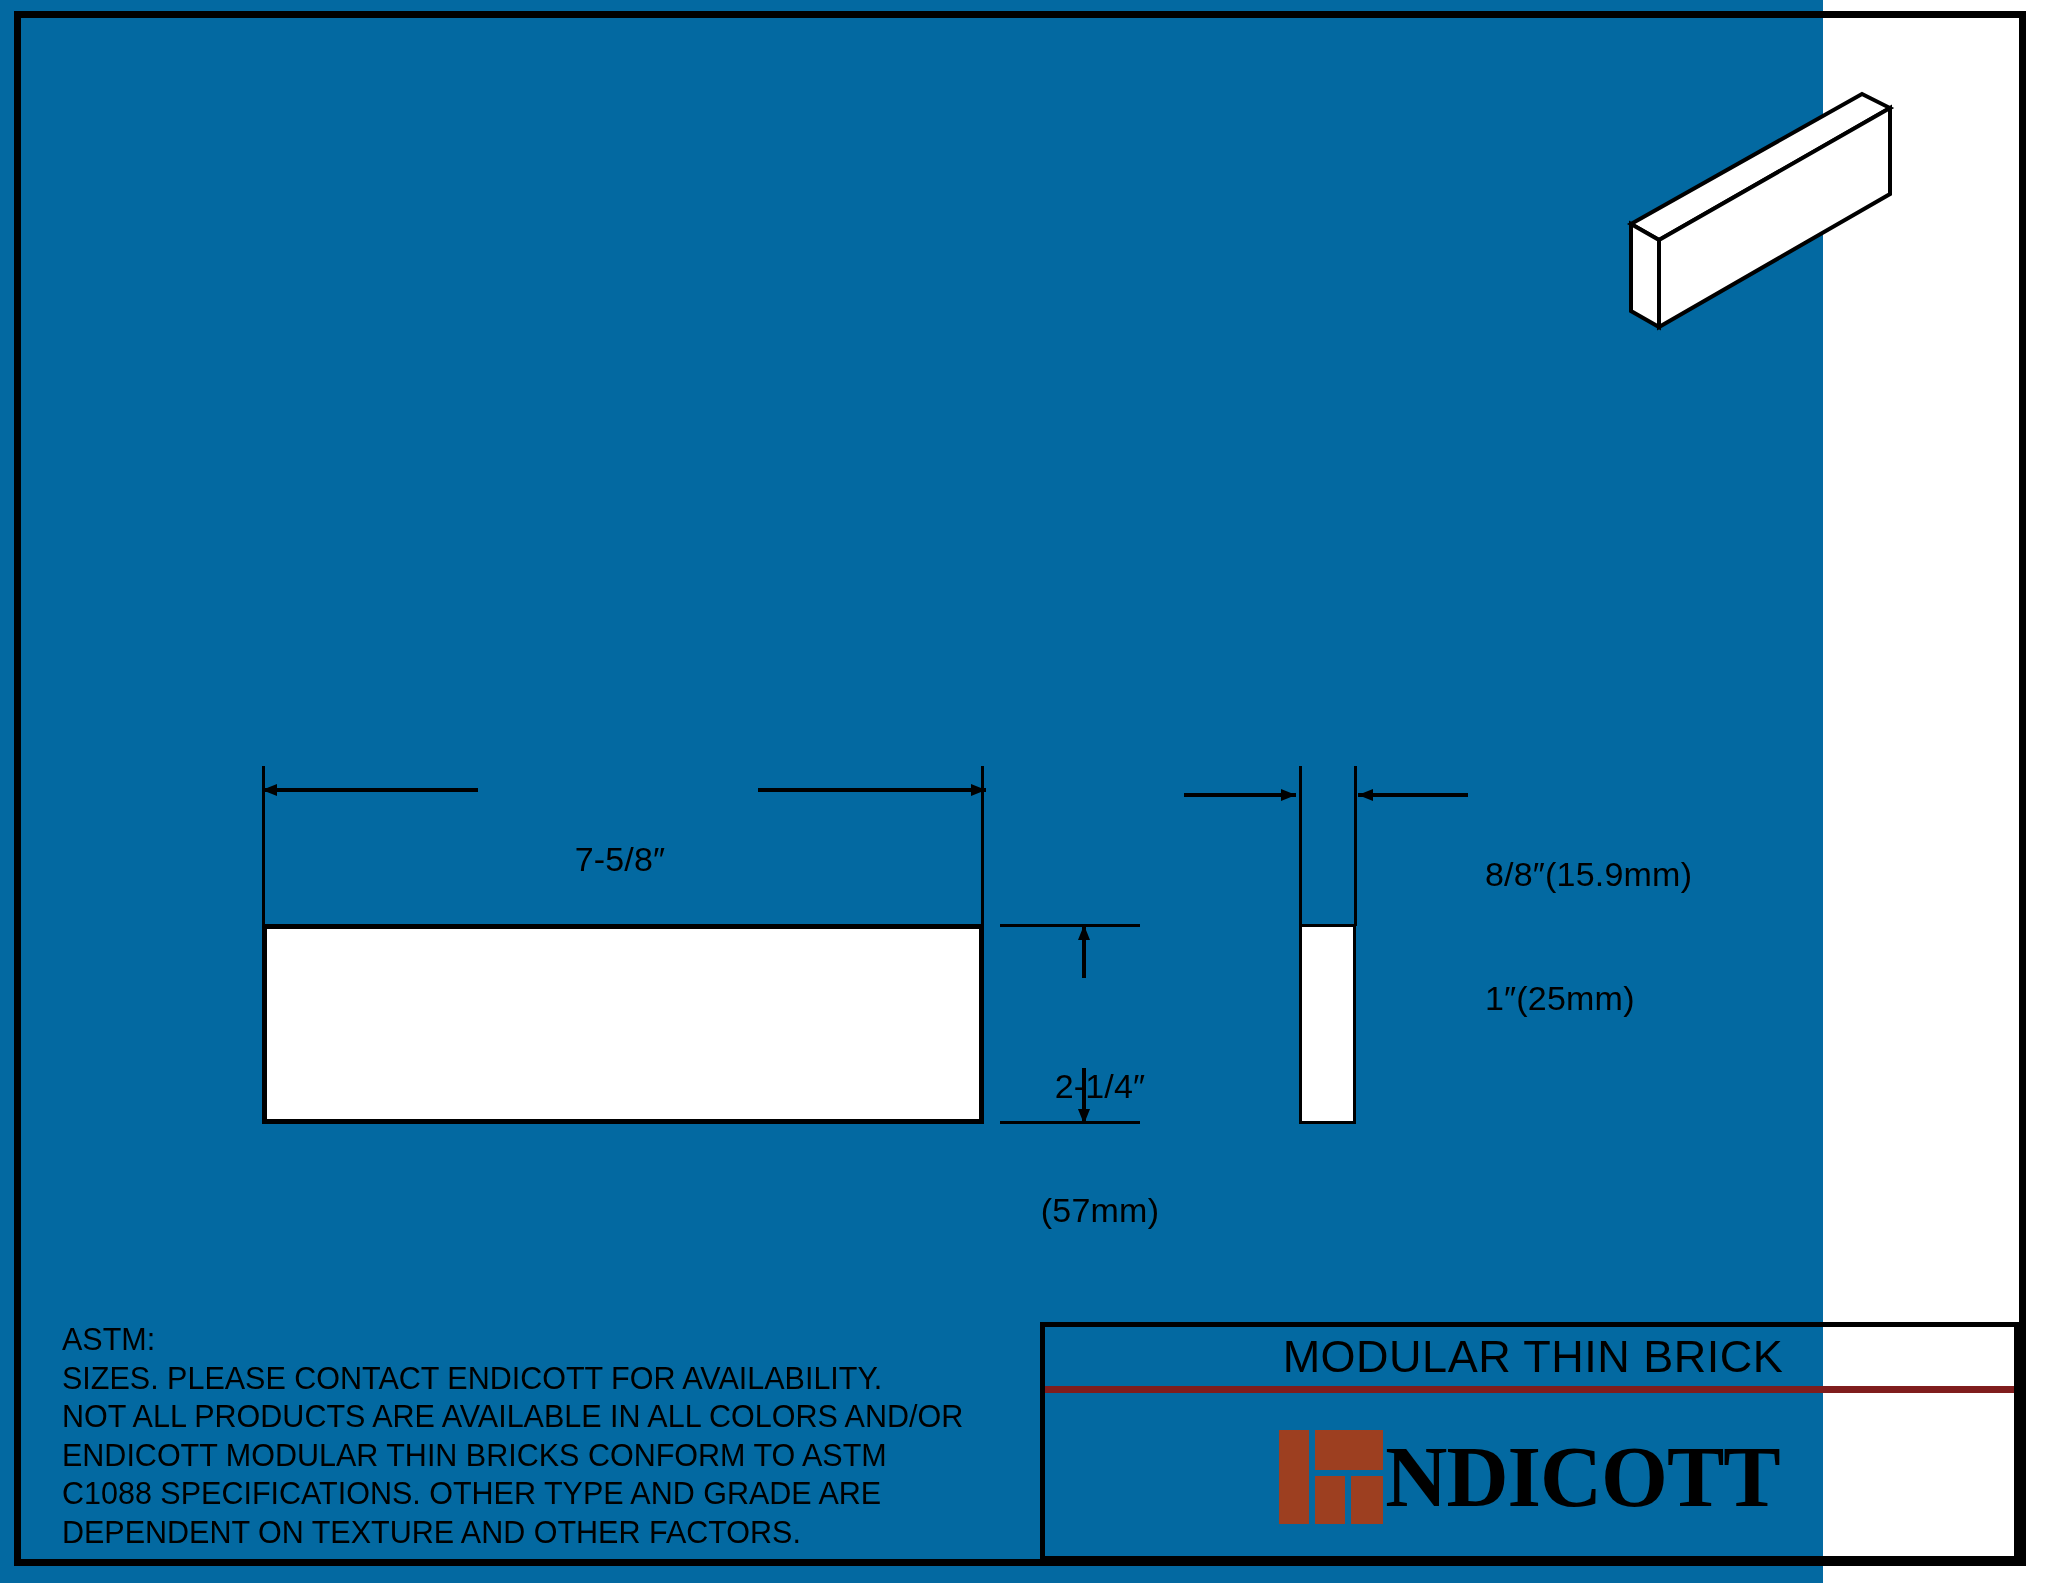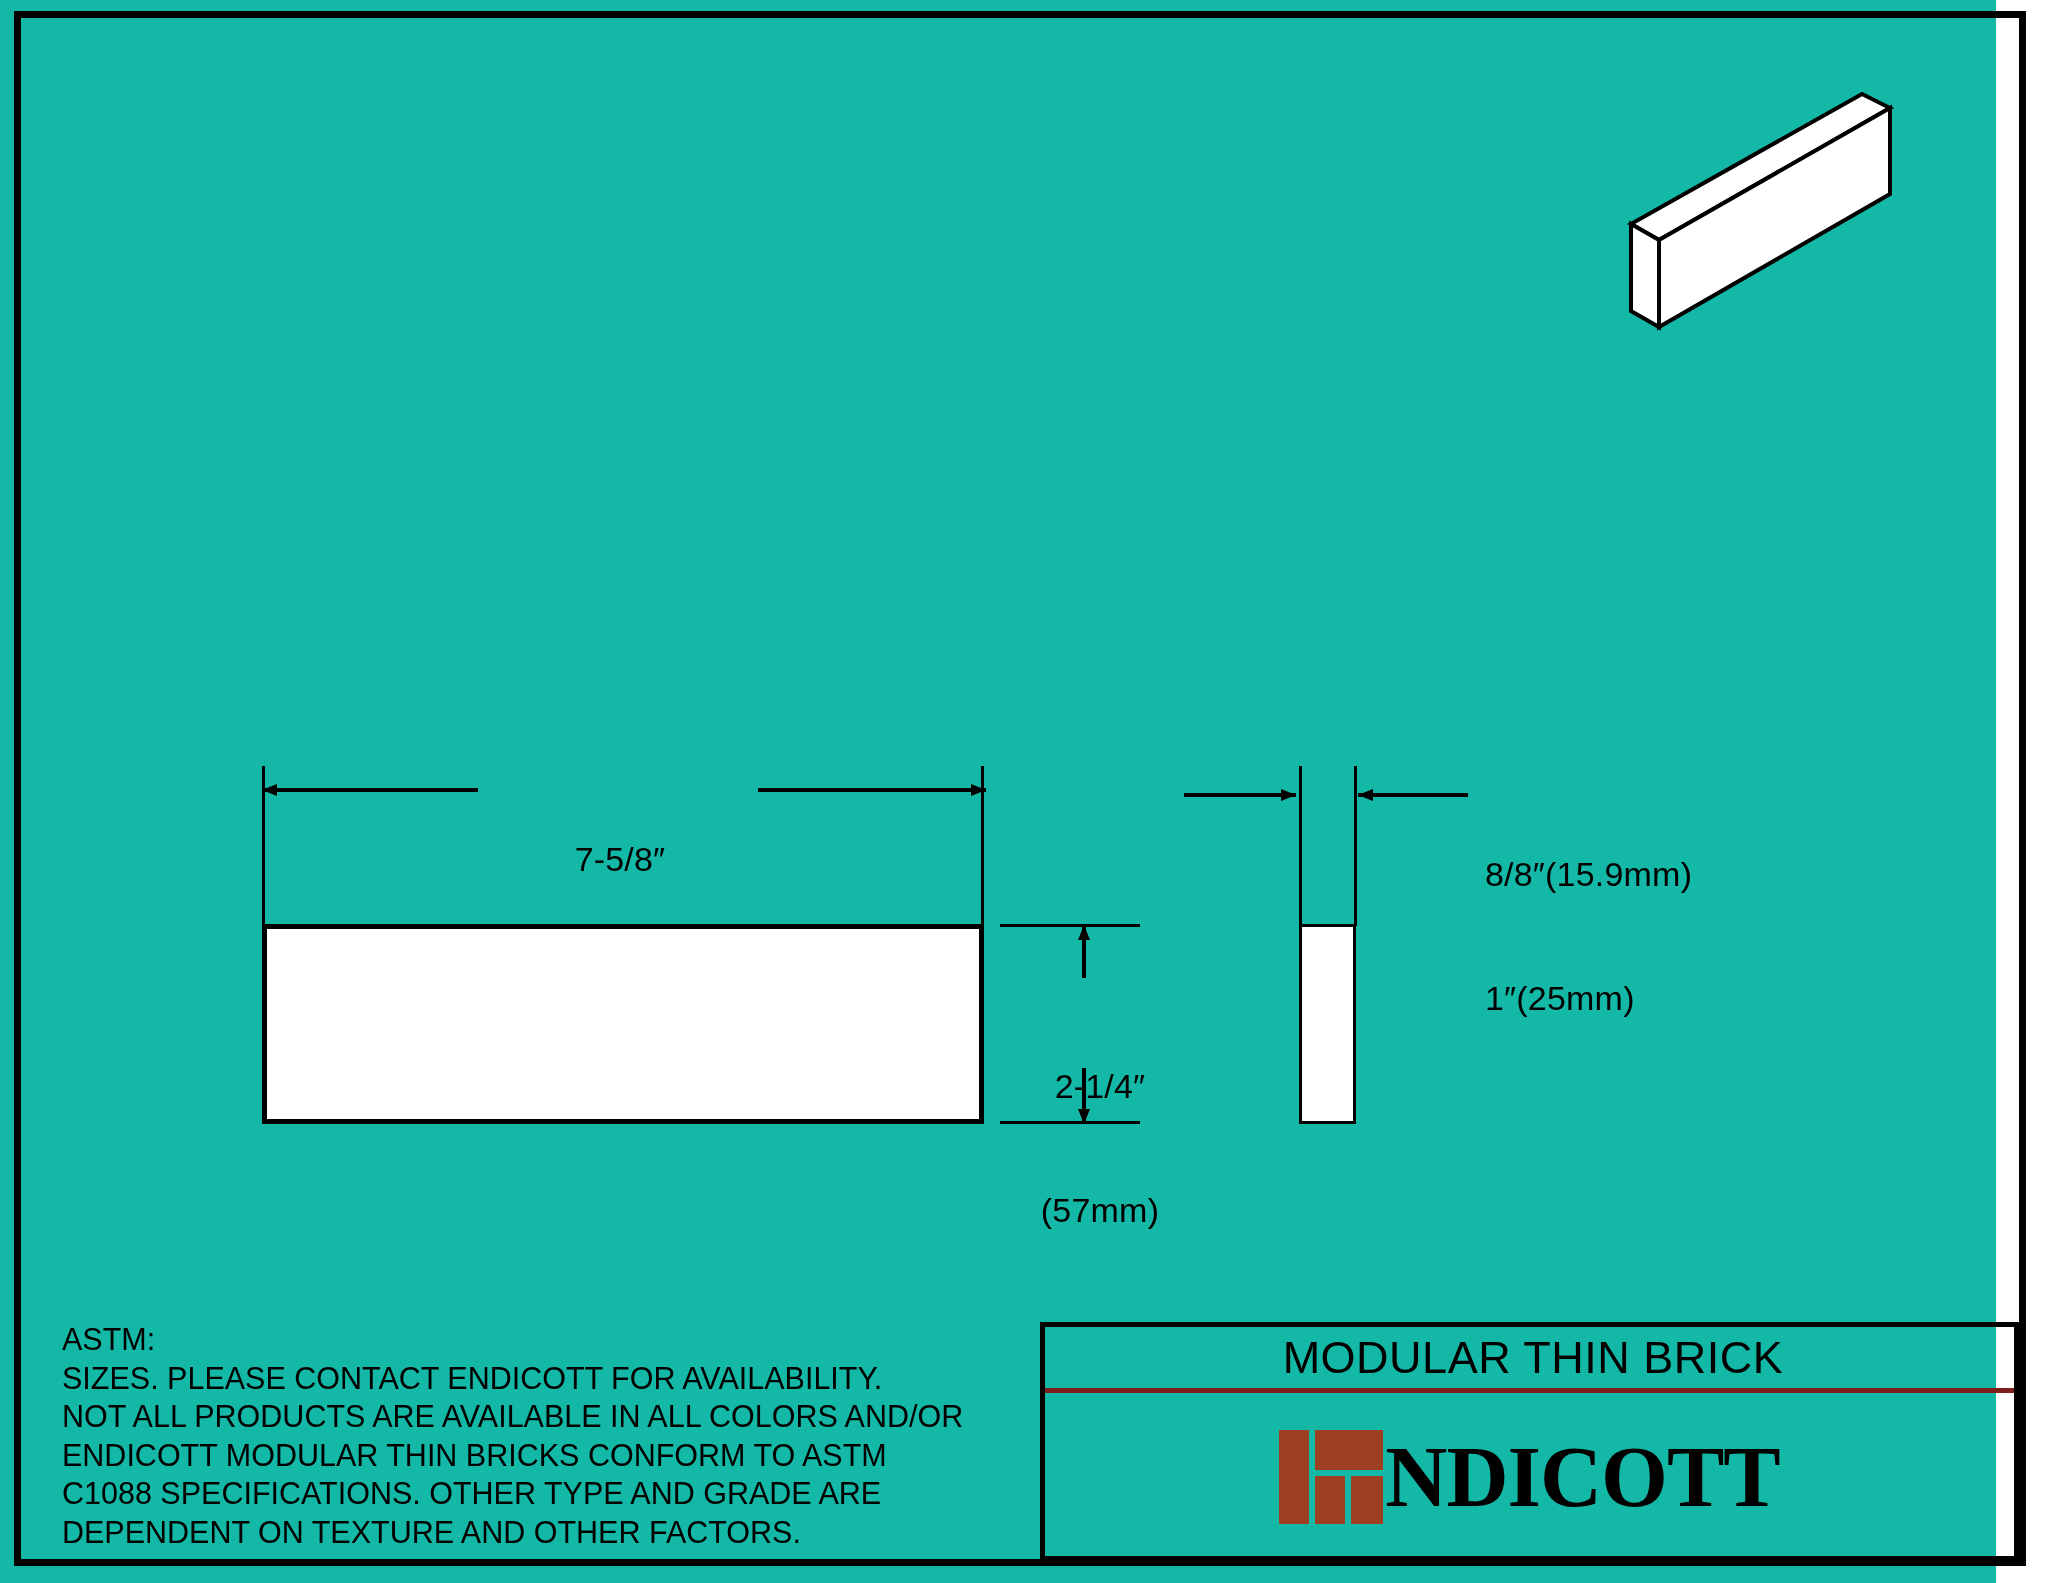--- a/index.html
+++ b/index.html
@@ -9,23 +9,23 @@
   }
   body {
     width: 2048px;
     height: 1583px;
     font-family: "Liberation Sans", sans-serif;
     color: #000000;
     overflow: hidden;
   }
   #sheet {
     position: relative;
-    width: 1996px;
+    width: 1823px;
     height: 1583px;
-    background: #14b8a6;
+    background: #0369a1;
   }
   
   .sheet-border {
     position: absolute;
     left: 14px;
     top: 11px;
     width: 2012px;
     height: 1555px;
     border: 7px solid #000000;
     box-sizing: border-box;
@@ -101,21 +101,21 @@
     height: 239px;
     border: 5px solid #000000;
     box-sizing: border-box;
   }
   .title-row {
     position: absolute;
     left: 0;
     top: 0;
     width: 100%;
     height: 66px;
-    border-bottom: 5px solid #7f1d1d;
+    border-bottom: 7px solid #7f1d1d;
     box-sizing: border-box;
     display: flex;
     align-items: center;
     justify-content: center;
     padding-left: 7px;
   }
   .title-row .title-text {
     font-size: 45px;
     letter-spacing: 0.5px;
     font-weight: 400;

